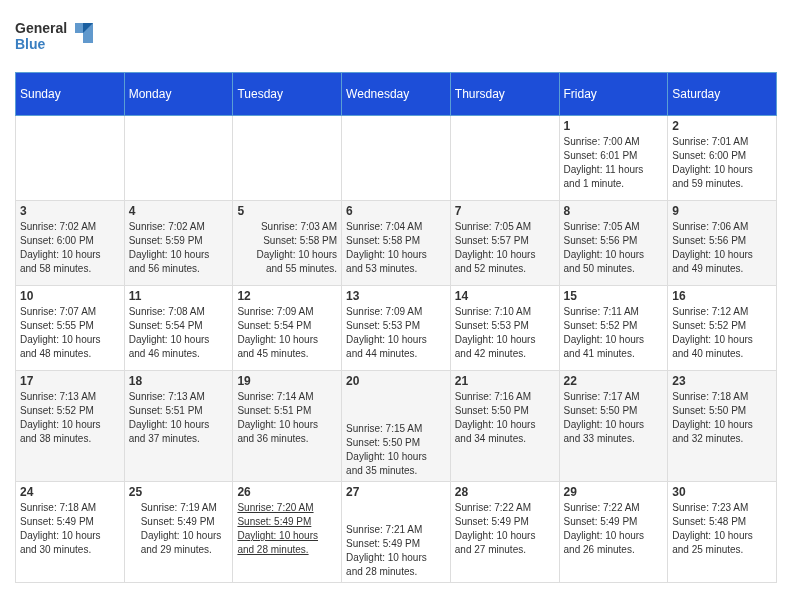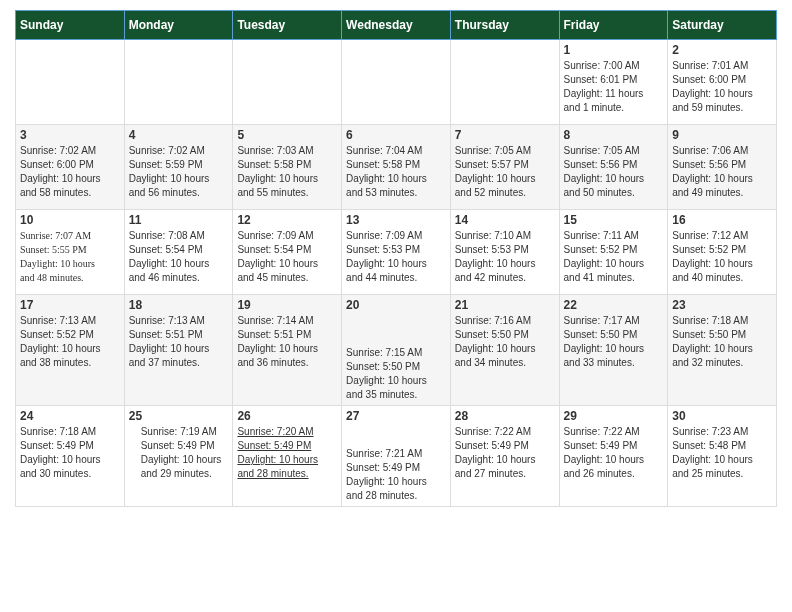--- a/index.html
+++ b/index.html
@@ -37,25 +37,25 @@
     .location-title {
       font-size: 18px;
       color: #444;
     }
     table {
       width: 100%;
       border-collapse: collapse;
       table-layout: fixed;
     }
     thead tr th {
-      background-color: #14532d;
+      background-color: #1d4ed8;
       color: #fff;
       font-size: 12px;
-      font-weight: bold;
-      padding: 7px 4px;
+      font-weight: normal;
+      padding: 14px 4px;
       text-align: left;
       border: 1px solid #5a9fd4;
     }
     tbody tr td {
       vertical-align: top;
       font-size: 9.5px;
       color: #333;
       padding: 3px 4px;
       border: 1px solid #ddd;
       height: 85px;
@@ -79,20 +79,37 @@
       background: #fff;
     }
     tbody tr:nth-child(even) td.empty {
       background: #f5f5f5;
     }
   </style>
 </head>
 <body>
 
 <div class="container">
+  <div class="header-area">
+
+    <div class="logo">
+      <svg width="90" height="45" viewBox="0 0 90 45">
+
+        <text x="0" y="18" font-family="Arial" font-weight="bold" font-size="14" fill="#333">General</text>
+        <text x="0" y="34" font-family="Arial" font-weight="bold" font-size="14" fill="#3a7fc1">Blue</text>
+
+        <polygon points="60,8 78,8 78,28 68,28 68,18 60,18" fill="#3a7fc1" opacity="0.8"></polygon>
+        <polygon points="68,8 78,8 68,18" fill="#1a5fa0"></polygon>
+      </svg>
+    </div>
+    <div class="title-area">
+      <div class="month-title"></div>
+      <div class="location-title"></div>
+    </div>
+  </div>
 
   <table>
     <thead>
       <tr>
       <th>Sunday</th>
           <th>Monday</th>
           <th>Tuesday</th>
           <th>Wednesday</th>
           <th>Thursday</th>
           <th>Friday</th>
@@ -131,21 +148,21 @@
           </td>
           <td>
             <span class="day-number">4</span>
             <div class="day-info" style="white-space: pre-line;">Sunrise: 7:02 AM
 Sunset: 5:59 PM
 Daylight: 10 hours
 and 56 minutes.</div>
           </td>
           <td>
             <span class="day-number">5</span>
-            <div class="day-info" style="white-space: pre-line;">Sunrise: 7:03 AM
+            <div class="day-info" style="white-space: pre-line; text-align: right;">Sunrise: 7:03 AM
 Sunset: 5:58 PM
 Daylight: 10 hours
 and 55 minutes.</div>
           </td>
           <td>
             <span class="day-number">6</span>
             <div class="day-info" style="white-space: pre-line;">Sunrise: 7:04 AM
 Sunset: 5:58 PM
 Daylight: 10 hours
 and 53 minutes.</div>
@@ -168,21 +185,21 @@
             <span class="day-number">9</span>
             <div class="day-info" style="white-space: pre-line;">Sunrise: 7:06 AM
 Sunset: 5:56 PM
 Daylight: 10 hours
 and 49 minutes.</div>
           </td>
         </tr>
         <tr>
           <td>
             <span class="day-number">10</span>
-            <div class="day-info" style="white-space: pre-line; font-family: Liberation Serif, serif;">Sunrise: 7:07 AM
+            <div class="day-info" style="white-space: pre-line;">Sunrise: 7:07 AM
 Sunset: 5:55 PM
 Daylight: 10 hours
 and 48 minutes.</div>
           </td>
           <td>
             <span class="day-number">11</span>
             <div class="day-info" style="white-space: pre-line;">Sunrise: 7:08 AM
 Sunset: 5:54 PM
 Daylight: 10 hours
 and 46 minutes.</div>

